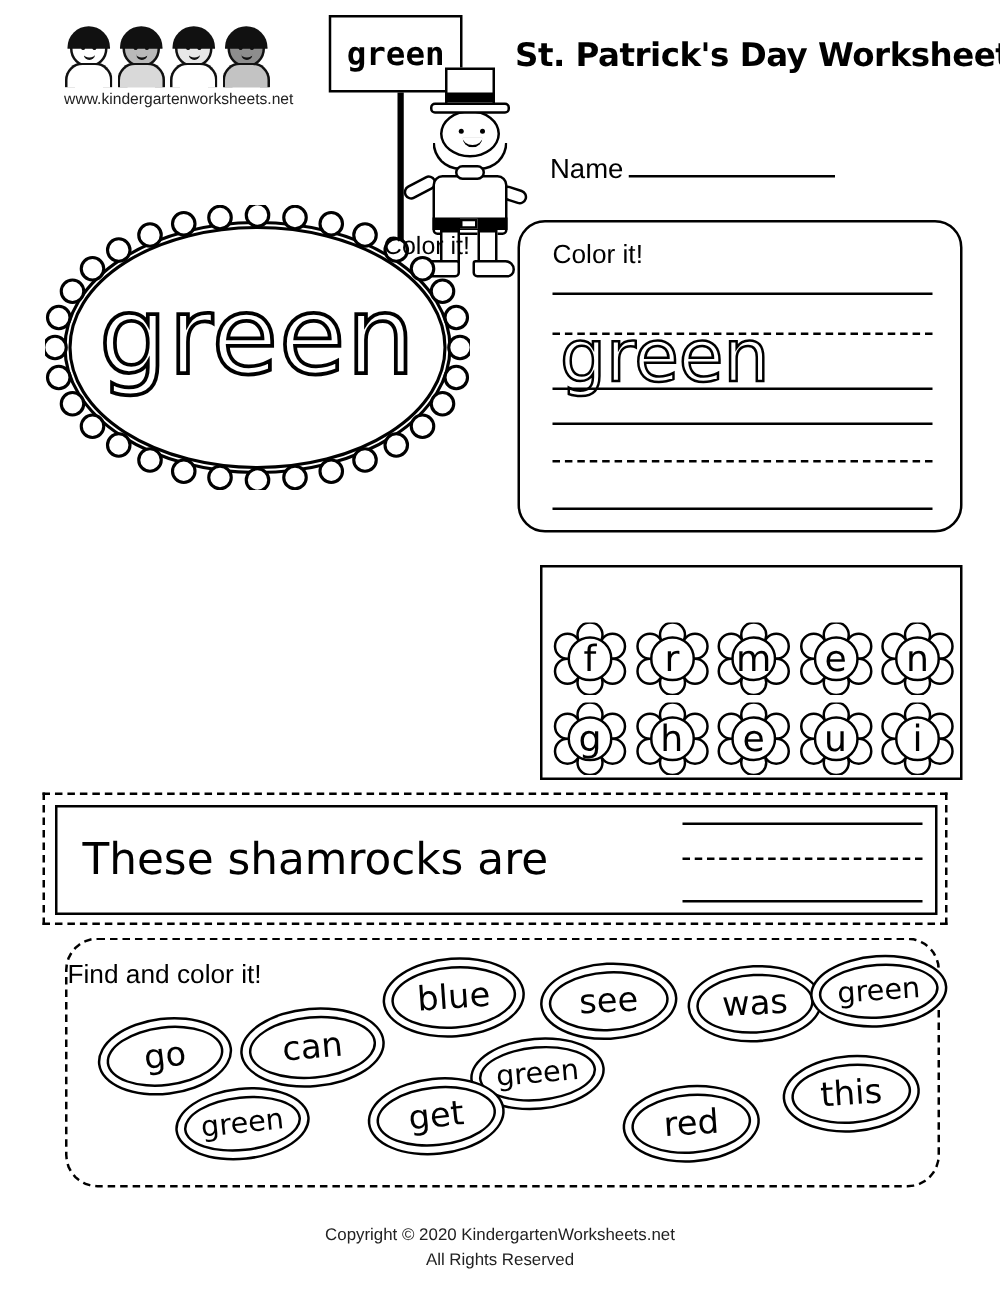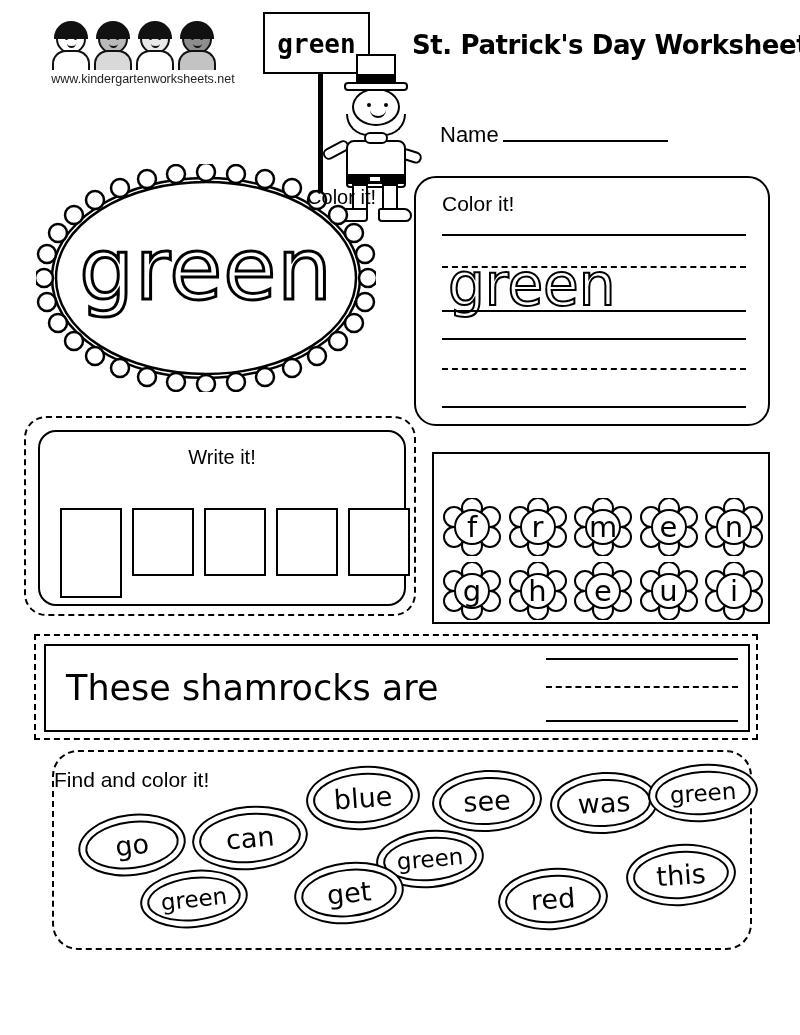--- a/index.html
+++ b/index.html
@@ -362,32 +362,20 @@
     <div class="trace-label">Color it!</div>
     <div class="tl solid-line" style="top:56px"></div>
     <div class="tl dash-line" style="top:88px"></div>
     <div class="tl solid-line" style="top:132px"></div>
     <div class="trace-word-dots">green</div>
     <div class="tl solid-line" style="top:160px"></div>
     <div class="tl dash-line" style="top:190px"></div>
     <div class="tl solid-line" style="top:228px"></div>
   </div>
 
-  <div class="write-outer">
-    <div class="write-inner">
-      <div class="write-label">Write it!</div>
-      <div class="write-boxes">
-        <div class="wbox first"></div>
-        <div class="wbox"></div>
-        <div class="wbox"></div>
-        <div class="wbox"></div>
-        <div class="wbox"></div>
-      </div>
-    </div>
-  </div>
 
   <div class="connect-box">
     <div class="flowers">
       <div class="flower-row">
         <div class="flower">
           <svg width="60" height="58" viewBox="0 0 60 58">
               <g fill="#fff" stroke="#000" stroke-width="2">
           <circle cx="30" cy="10" r="10"></circle>
                 <circle cx="48" cy="19" r="10"></circle>
                 <circle cx="48" cy="39" r="10"></circle>
@@ -584,14 +572,18 @@
     <div class="egg" style="left:444px; top:116px; width:110px; height:62px; transform:rotate(-4deg);">
       <div class="inner"></div>
         <span style="font-size:27px">red</span>
     </div>
     <div class="egg" style="left:572px; top:92px;  width:110px; height:62px; transform:rotate(-4deg);">
       <div class="inner"></div>
         <span style="font-size:27px">this</span>
     </div>
   </div>
 
+  <div class="footer">
+    <div>Copyright © 2020 KindergartenWorksheets.net</div>
+    <div>All Rights Reserved</div>
+  </div>
 
 </div>
 
 </body></html>

